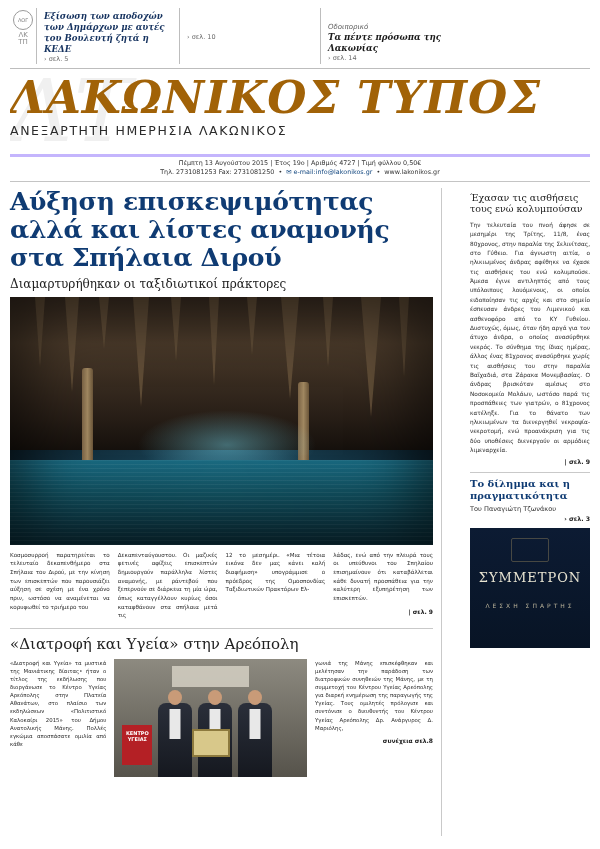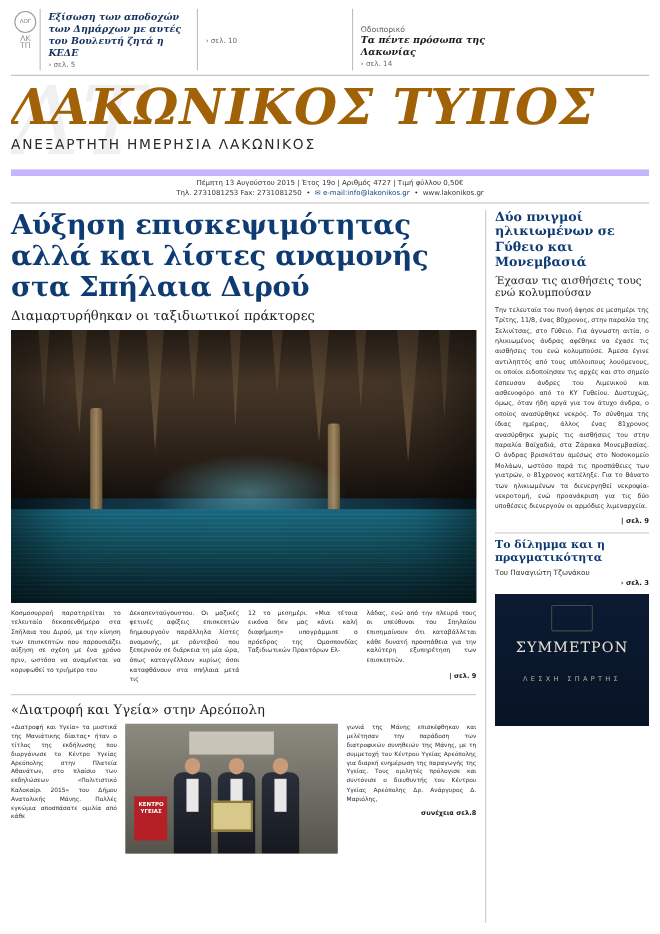--- a/index.html
+++ b/index.html
@@ -96,20 +96,21 @@
     font-weight: bold;
     font-style: italic;
     font-size: 8.6px;
     color: #15325f;
     line-height: 1.28;
   }
   .teaser-head.dark { color: #1a1a1a; }
   .teaser-kicker {
     font-size: 7px;
     color: #5e5e5e;
+    font-style: italic;
     line-height: 1.2;
     margin-bottom: 1px;
     margin-top: 12px;
   }
   .teaser-page {
     font-size: 6.5px;
     color: #6b6b6b;
     font-style: normal;
   }
 
@@ -149,38 +150,39 @@
     z-index: 1;
     font-family: "DejaVu Sans", sans-serif;
     font-size: 12.5px;
     letter-spacing: 1.6px;
     color: #2b2b2b;
     margin-top: 2px;
   }
 
   
   .info-bar {
-    border-top: 6px solid #c4b5fd;
+    border-top: 3px solid #c4b5fd;
     border-bottom: 1px solid #c4c4c4;
     margin-top: 5px;
     padding: 2px 0 3px 0;
     text-align: center;
   }
   .info-line {
     font-size: 6.4px;
     color: #333;
     line-height: 1.45;
   }
   .info-line .mail-icon { color: #11467f; }
 
   
   .main-grid {
     display: flex;
     margin-top: 6px;
     height: 648px;
+    gap: 20px;
   }
   .left-col {
     width: 432px;
     padding-right: 8px;
     border-right: 1px solid #c9c9c9;
     box-sizing: border-box;
   }
   .right-col {
     width: 148px;
     padding-left: 8px;
@@ -295,21 +297,21 @@
   }
   .sec-head {
     font-family: "DejaVu Serif", serif;
     font-weight: bold;
     font-size: 20px;
     line-height: 1.14;
     color: #0f3b73;
   }
   .sec-sub {
     font-family: "DejaVu Serif", serif;
-    font-size: 12px;
+    font-size: 15px;
     color: #222;
     margin-top: 4px;
     margin-bottom: 6px;
   }
   .sec-body {
     display: flex;
     gap: 8px;
   }
   .sec-col-text {
     width: 98px;
@@ -602,21 +604,20 @@
           <span>γωνιά της Μάνης επισκέφθηκαν και μελέτησαν την παράδοση των διατροφικών συνηθειών της Μάνης, με τη συμμετοχή του Κέντρου Υγείας Αρεόπολης για διαρκή ενημέρωση της παραγωγής της Υγείας.
 
 Τους ομιλητές πρόλογισε και συντόνισε ο διευθυντής του Κέντρου Υγείας Αρεόπολης Δρ. Ανάργυρος Δ. Μαριόλης,</span>
           <div class="pageref">συνέχεια σελ.8</div>
         </div>
       </div>
     </div>
 
     <div class="right-col">
 
-      <div class="side-head">Δύο πνιγμοί ηλικιωμένων σε Γύθειο και Μονεμβασιά</div>
       <div class="side-deck">Έχασαν τις αισθήσεις τους ενώ κολυμπούσαν</div>
       <div class="side-body">Την τελευταία του πνοή άφησε σε μεσημέρι της Τρίτης, 11/8, ένας 80χρονος, στην παραλία της Σελινίτσας, στο Γύθειο. Για άγνωστη αιτία, ο ηλικιωμένος άνδρας αφέθηκε να έχασε τις αισθήσεις του ενώ κολυμπούσε. Άμεσα έγινε αντιληπτός από τους υπόλοιπους λουόμενους, οι οποίοι ειδοποίησαν τις αρχές και στο σημείο έσπευσαν άνδρες του Λιμενικού και ασθενοφόρο από το ΚΥ Γυθείου. Δυστυχώς, όμως, όταν ήδη αργά για τον άτυχο άνδρα, ο οποίος ανασύρθηκε νεκρός.
 
 Το σύνθημα της ίδιας ημέρας, άλλος ένας 81χρονος ανασύρθηκε χωρίς τις αισθήσεις του στην παραλία Βαϊχαδιά, στα Ζάρακα Μονεμβασίας. Ο άνδρας βρισκόταν αμέσως στο Νοσοκομείο Μολάων, ωστόσο παρά τις προσπάθειες των γιατρών, ο 81χρονος κατέληξε.
 
 Για το θάνατο των ηλικιωμένων τα διενεργηθεί νεκροψία-νεκροτομή, ενώ προανάκριση για τις δύο υποθέσεις διενεργούν οι αρμόδιες λιμεναρχεία.</div>
       <div class="side-pageref">| σελ. 9</div>
 
       <div class="side-rule"></div>
 

